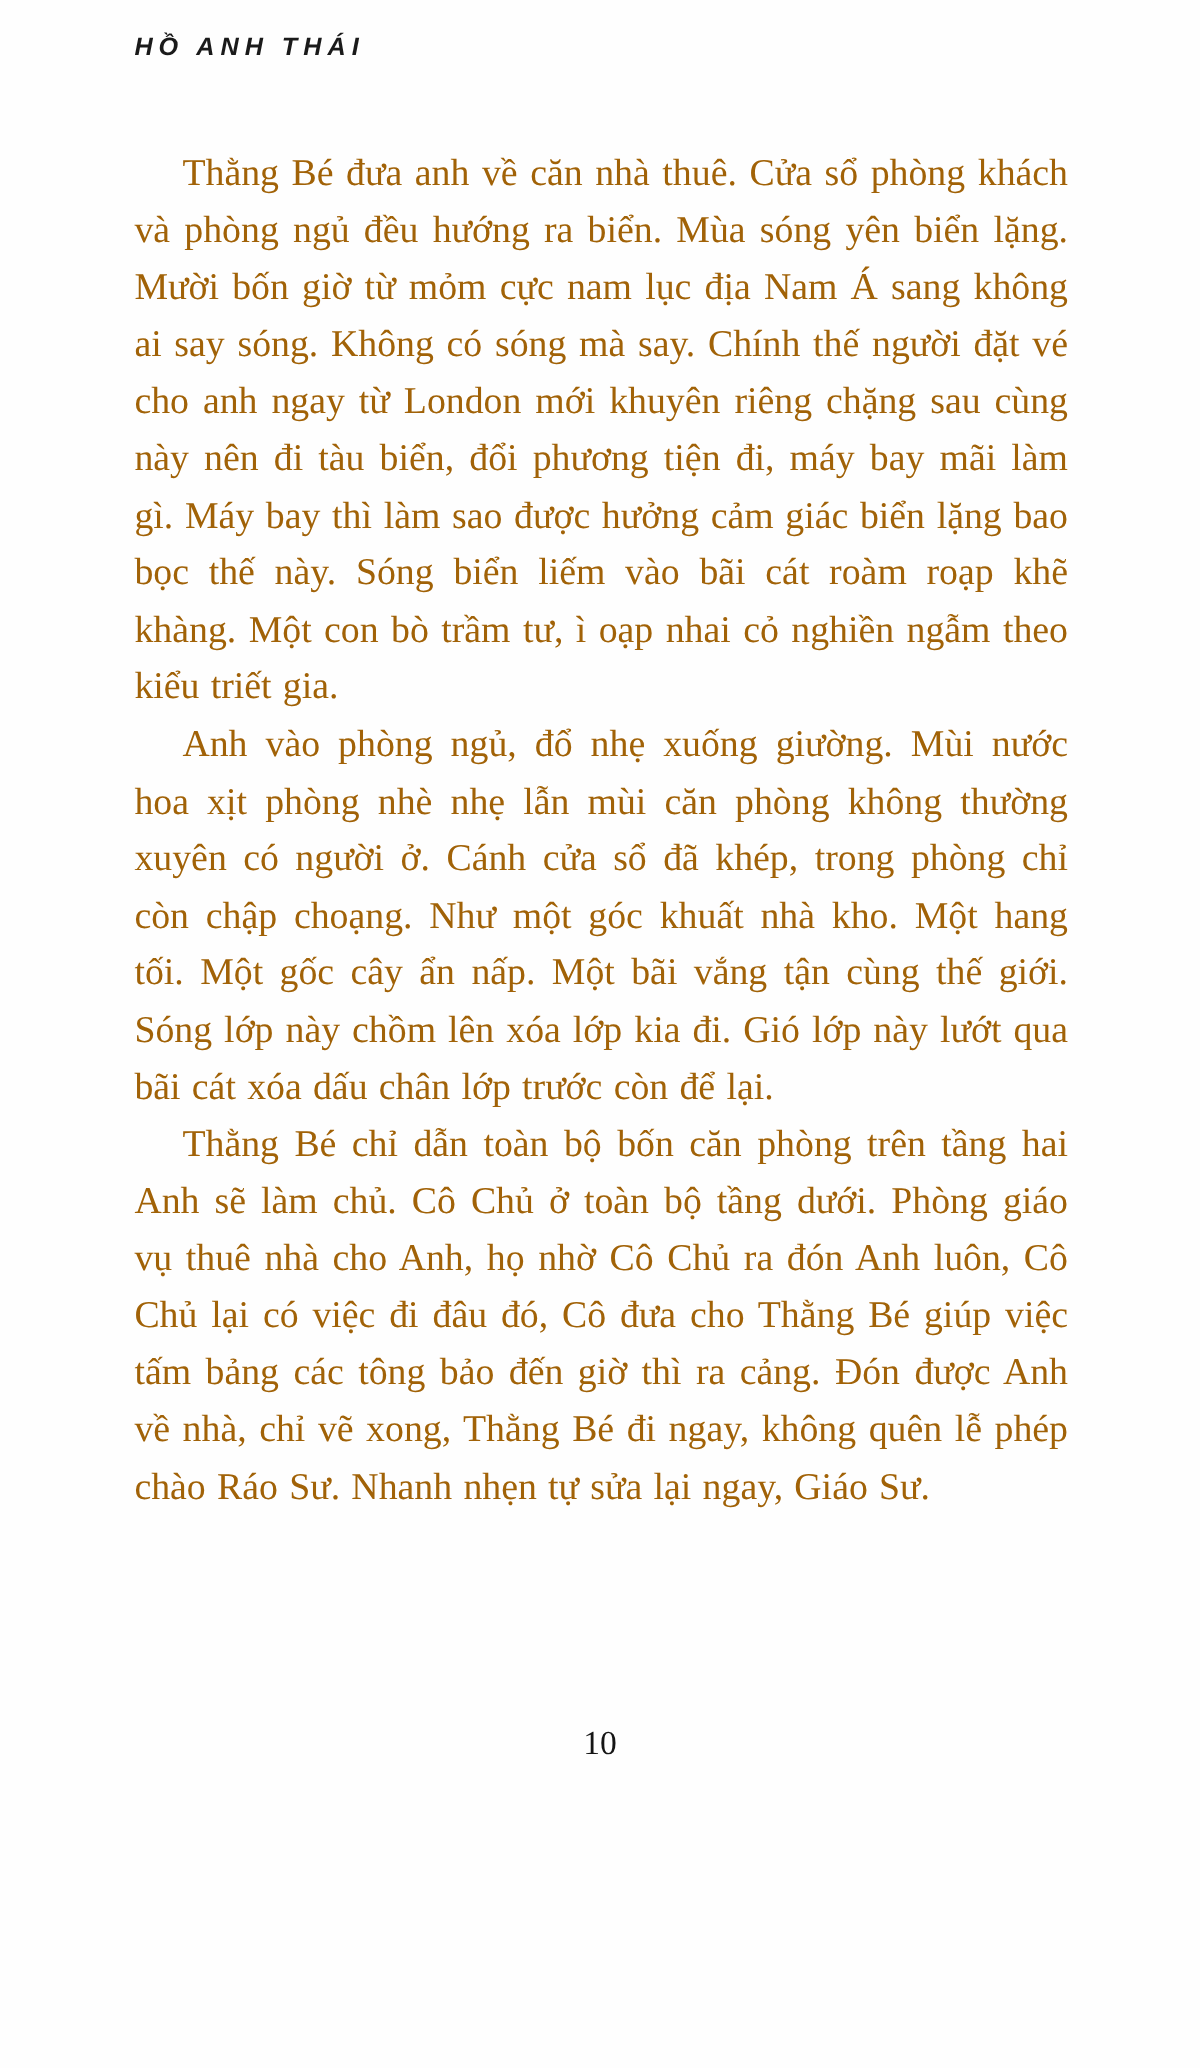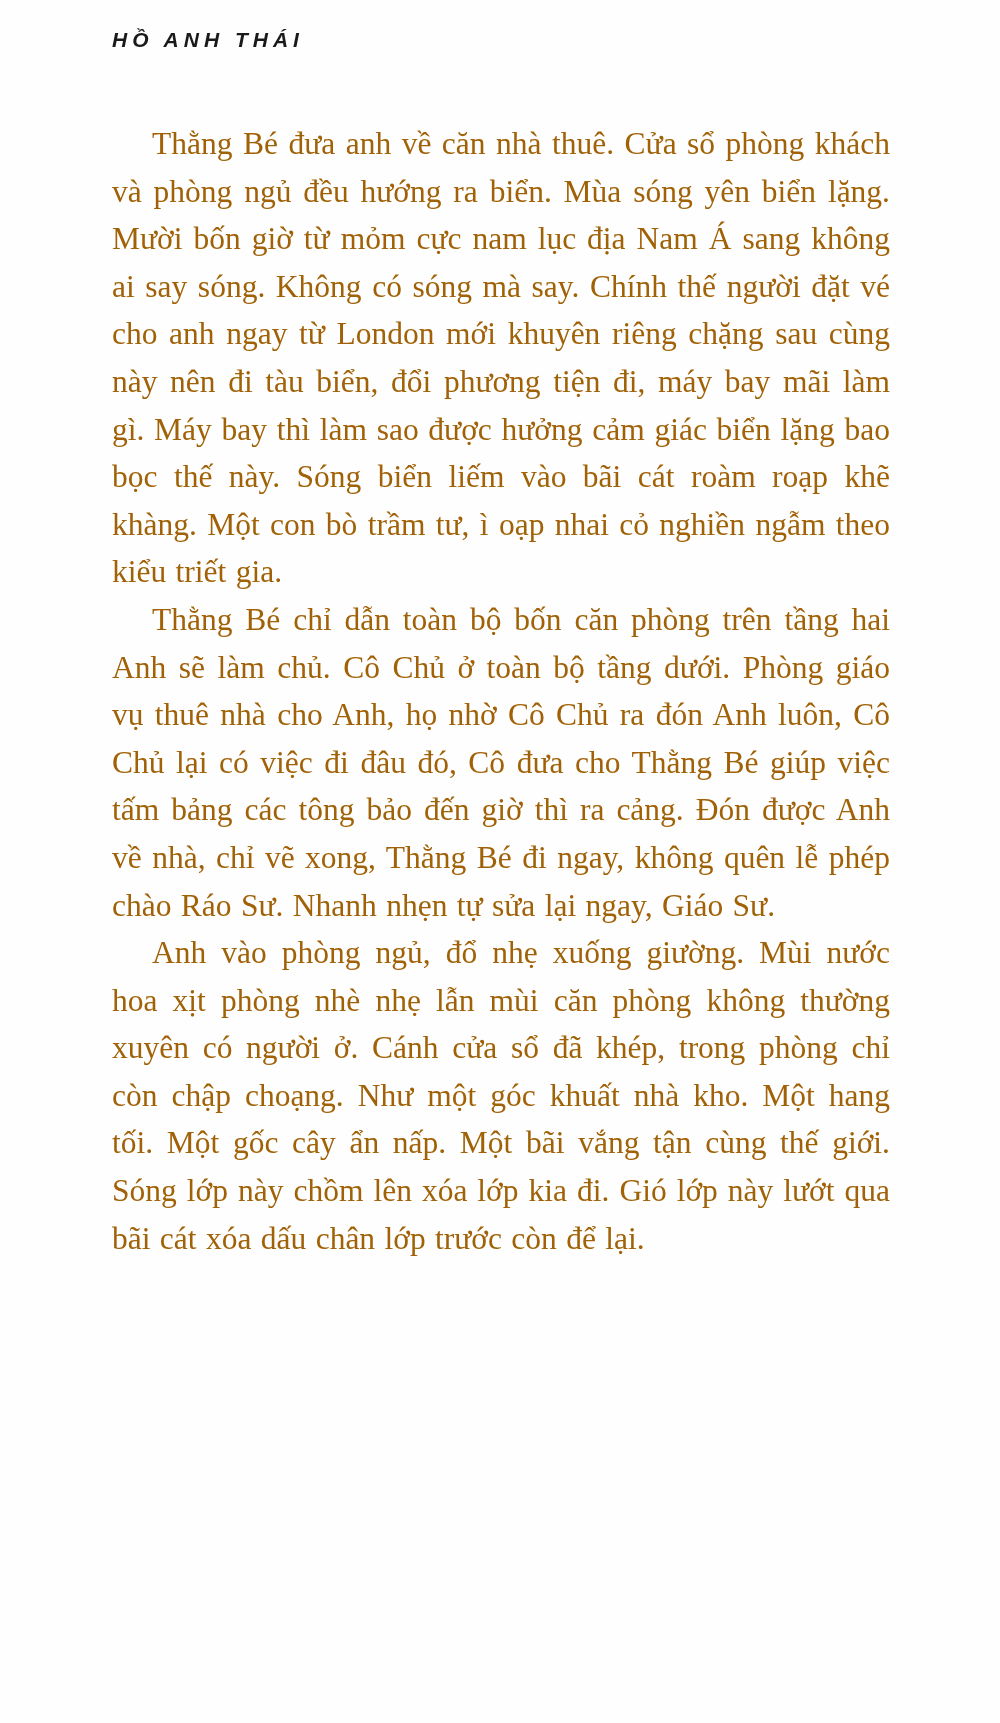--- a/index.html
+++ b/index.html
@@ -56,18 +56,19 @@
 </style>
 </head>
 <body>
 
 <div class="page">
 
   <div class="running-header">HỒ ANH THÁI</div>
 
   <div class="content">
     <p>Thằng Bé đưa anh về căn nhà thuê. Cửa sổ phòng khách và phòng ngủ đều hướng ra biển. Mùa sóng yên biển lặng. Mười bốn giờ từ mỏm cực nam lục địa Nam Á sang không ai say sóng. Không có sóng mà say. Chính thế người đặt vé cho anh ngay từ London mới khuyên riêng chặng sau cùng này nên đi tàu biển, đổi phương tiện đi, máy bay mãi làm gì. Máy bay thì làm sao được hưởng cảm giác biển lặng bao bọc thế này. Sóng biển liếm vào bãi cát roàm roạp khẽ khàng. Một con bò trầm tư, ì oạp nhai cỏ nghiền ngẫm theo kiểu triết gia.</p>
+    <p>Anh vào phòng ngủ, đổ nhẹ xuống giường. Mùi nước hoa xịt phòng nhè nhẹ lẫn mùi căn phòng không thường xuyên có người ở. Cánh cửa sổ đã khép, trong phòng chỉ còn chập choạng. Như một góc khuất nhà kho. Một hang tối. Một gốc cây ẩn nấp. Một bãi vắng tận cùng thế giới. Sóng lớp này chồm lên xóa lớp kia đi. Gió lớp này lướt qua bãi cát xóa dấu chân lớp trước còn để lại.</p>
     <p>Thằng Bé chỉ dẫn toàn bộ bốn căn phòng trên tầng hai Anh sẽ làm chủ. Cô Chủ ở toàn bộ tầng dưới. Phòng giáo vụ thuê nhà cho Anh, họ nhờ Cô Chủ ra đón Anh luôn, Cô Chủ lại có việc đi đâu đó, Cô đưa cho Thằng Bé giúp việc tấm bảng các tông bảo đến giờ thì ra cảng. Đón được Anh về nhà, chỉ vẽ xong, Thằng Bé đi ngay, không quên lễ phép chào Ráo Sư. Nhanh nhẹn tự sửa lại ngay, Giáo Sư.</p>
-    <p>Anh vào phòng ngủ, đổ nhẹ xuống giường. Mùi nước hoa xịt phòng nhè nhẹ lẫn mùi căn phòng không thường xuyên có người ở. Cánh cửa sổ đã khép, trong phòng chỉ còn chập choạng. Như một góc khuất nhà kho. Một hang tối. Một gốc cây ẩn nấp. Một bãi vắng tận cùng thế giới. Sóng lớp này chồm lên xóa lớp kia đi. Gió lớp này lướt qua bãi cát xóa dấu chân lớp trước còn để lại.</p>
   </div>
 
+  <div class="page-number">10</div>
 
 </div>
 
 </body></html>

